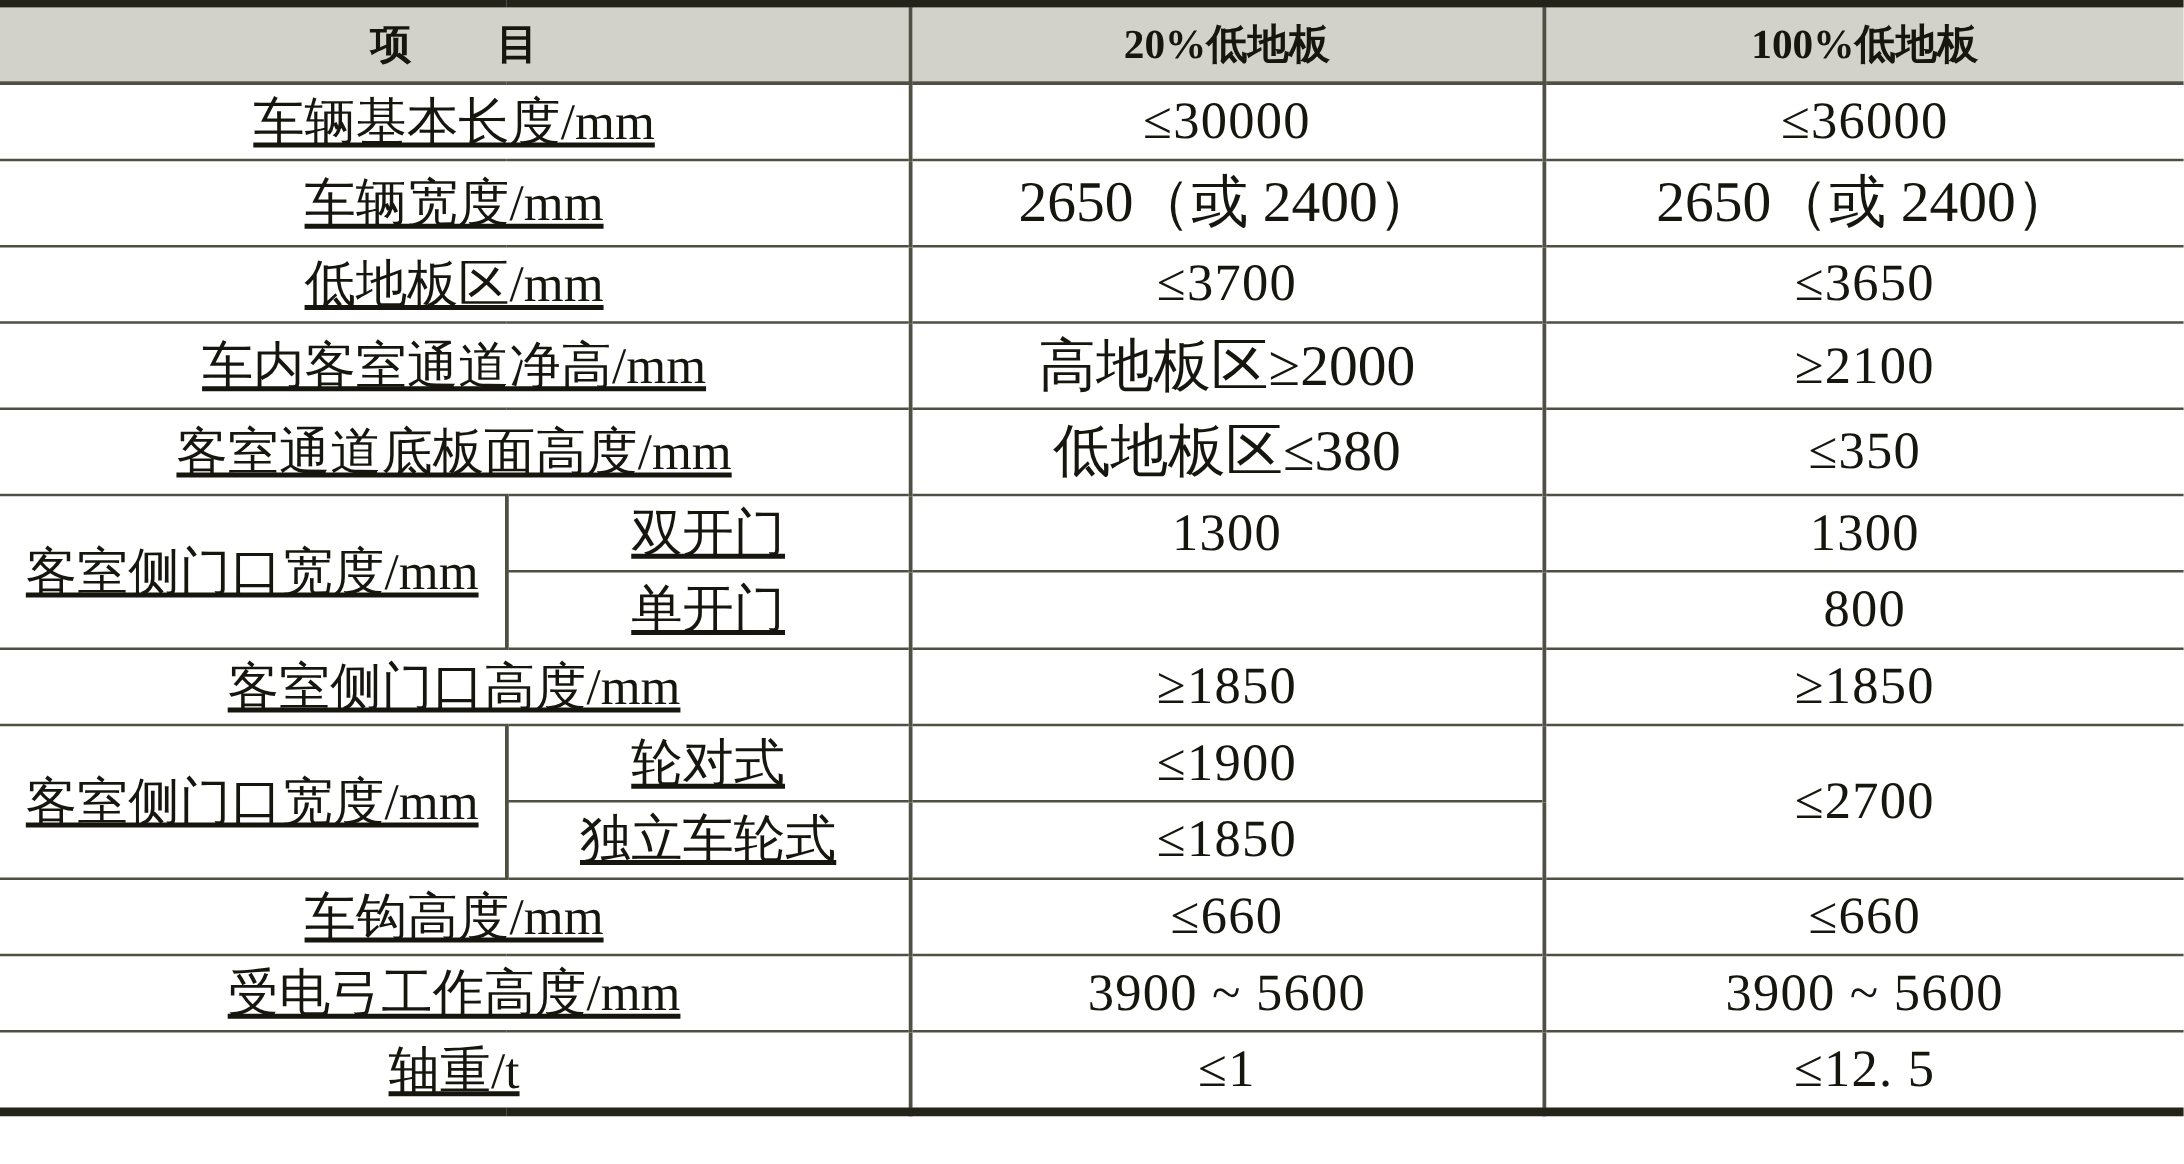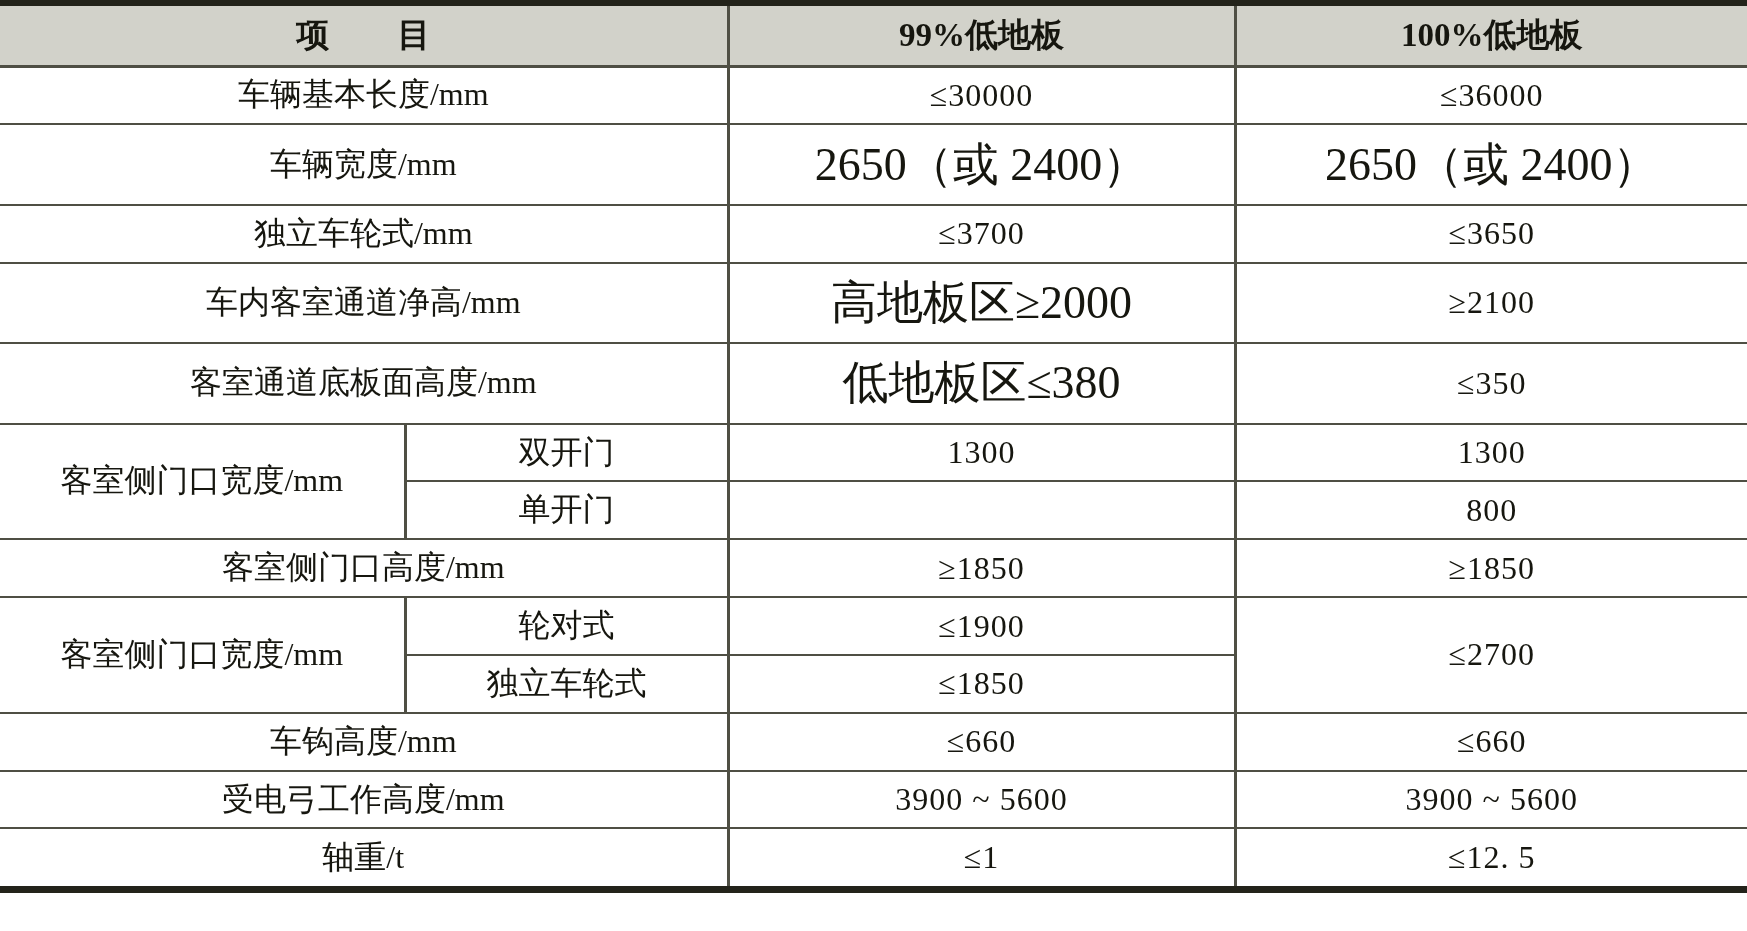--- a/index.html
+++ b/index.html
@@ -35,54 +35,54 @@
 
   .spec thead tr { height: 63px; }
   .spec thead th {
     background: #d2d2ca;
     font-weight: bold;
     font-size: 33px;
     border-bottom-width: 3px;
   }
   .spec thead th.item-head { word-spacing: 60px; }
 
-  .spec td.item, .spec td.sub { font-size: 32px; }
-  .spec td.val   { font-size: 32px; letter-spacing: 1px; }
+  .spec td.item, .spec td.sub { font-size: 41px; text-decoration: underline; }
+  .spec td.val   { font-size: 42px; letter-spacing: 1px; }
   .spec td.val.mixed { font-size: 46px; letter-spacing: 0; }
 </style>
 </head>
 <body>
 
 <table class="spec">
   <colgroup>
     <col style="width:405px">
     <col style="width:323px">
     <col style="width:507px">
     <col style="width:512px">
   </colgroup>
   <thead>
     <tr>
       <th colspan="2" class="item-head">项 目</th>
-      <th>99%低地板</th>
+      <th>20%低地板</th>
       <th>100%低地板</th>
     </tr>
   </thead>
   <tbody>
     <tr>
       <td colspan="2" class="item">车辆基本长度/mm</td>
       <td class="val">≤30000</td>
       <td class="val">≤36000</td>
     </tr>
     <tr>
       <td colspan="2" class="item">车辆宽度/mm</td>
       <td class="val mixed">2650（或 2400）</td>
       <td class="val mixed">2650（或 2400）</td>
     </tr>
     <tr>
-      <td colspan="2" class="item">独立车轮式/mm</td>
+      <td colspan="2" class="item">低地板区/mm</td>
       <td class="val">≤3700</td>
       <td class="val">≤3650</td>
     </tr>
     <tr>
       <td colspan="2" class="item">车内客室通道净高/mm</td>
       <td class="val mixed">高地板区≥2000</td>
       <td class="val">≥2100</td>
     </tr>
     <tr>
       <td colspan="2" class="item">客室通道底板面高度/mm</td>

